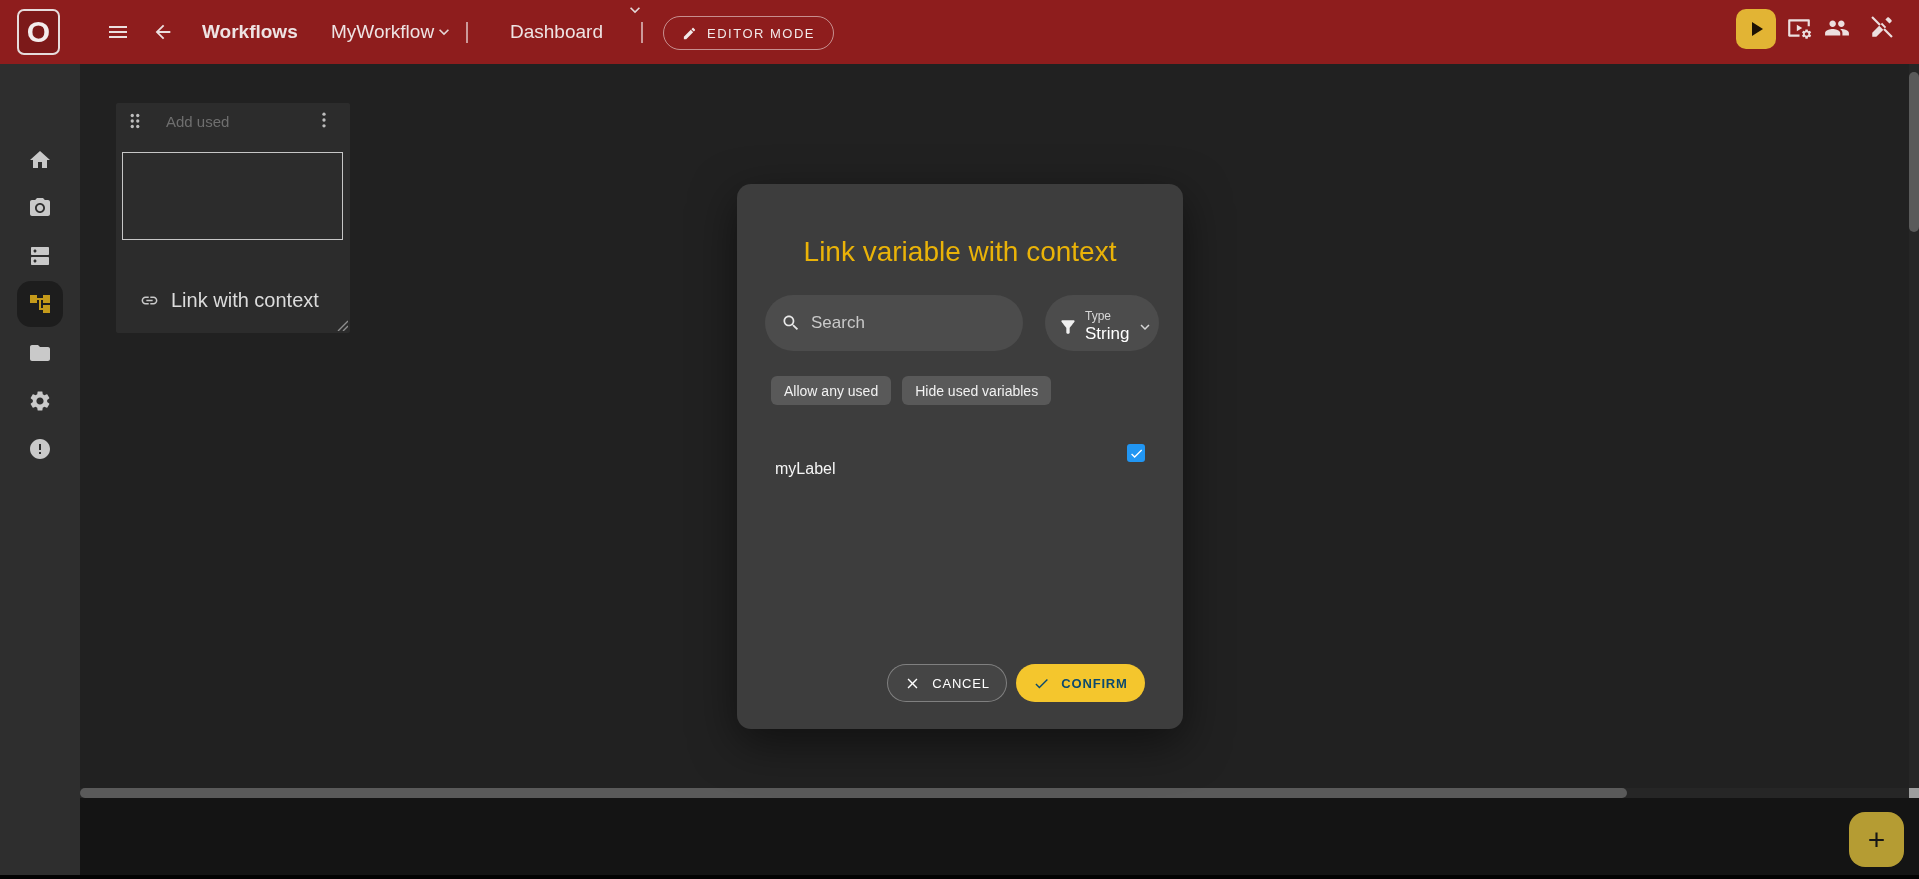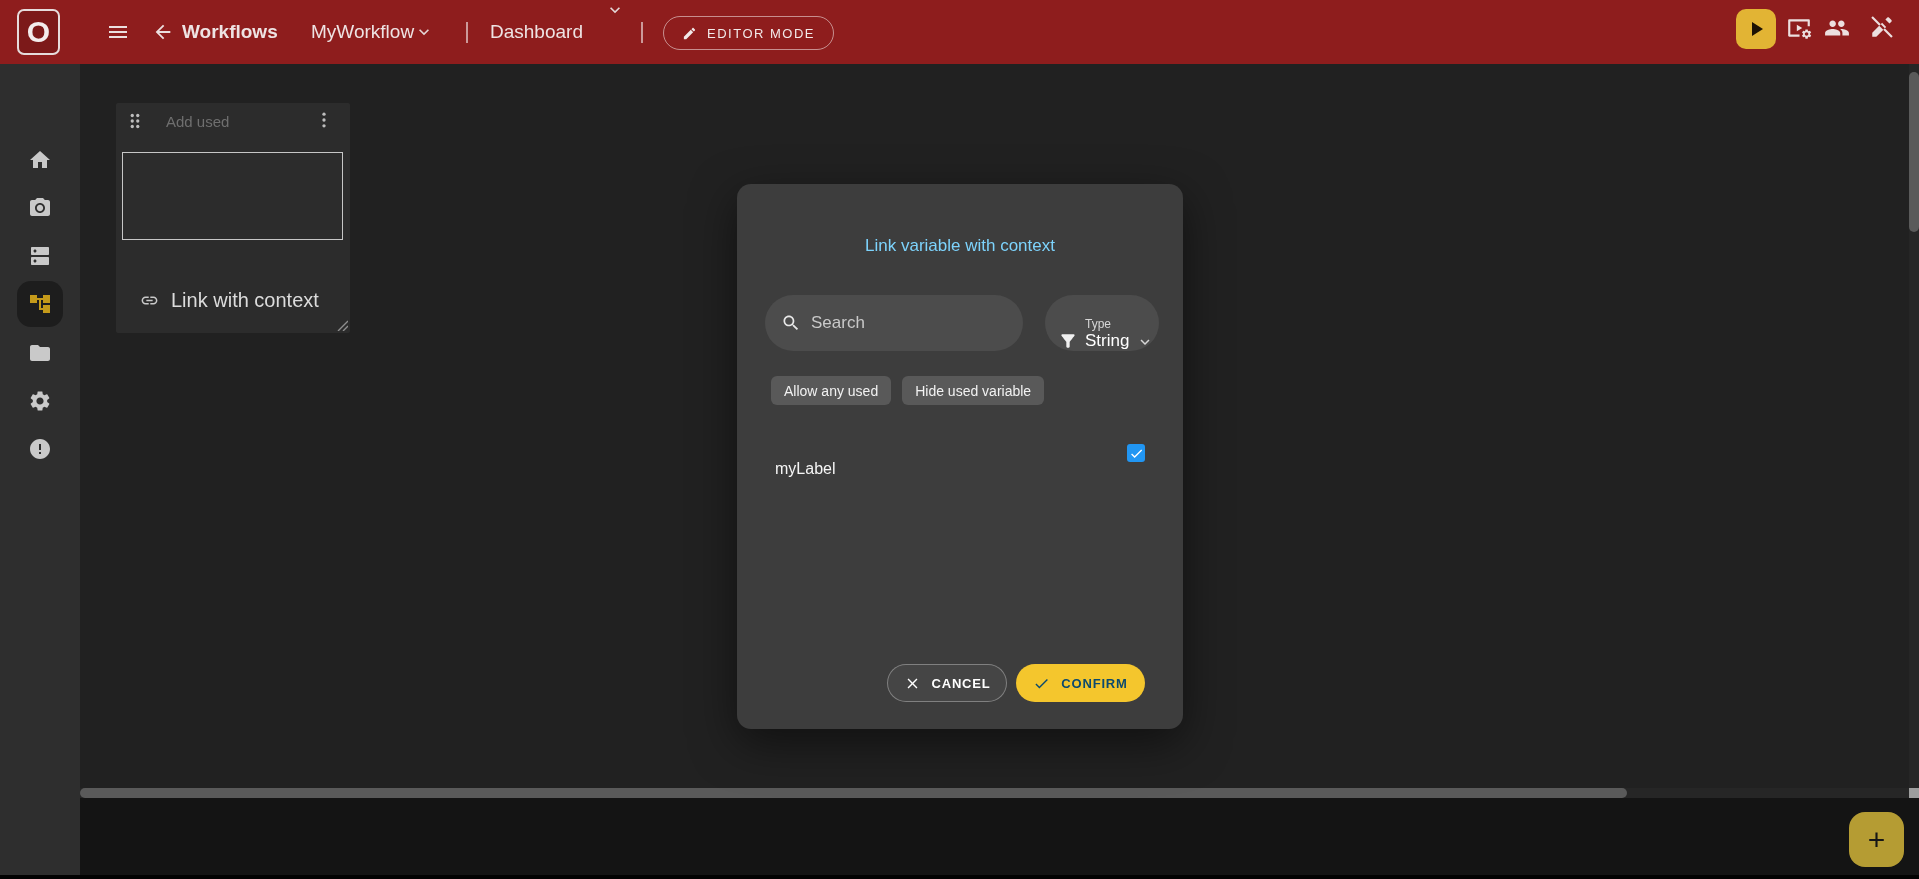--- a/index.html
+++ b/index.html
@@ -8,21 +8,21 @@
   .abs { position:absolute; }
   .stage { position:relative; width:1919px; height:879px; background:#050505; }
   svg.ic { display:block; }
 
   
   .topbar { left:0; top:0; width:1919px; height:64px; background:#8e1d1d; z-index:5; }
   .logo-box { left:17px; top:9px; width:43px; height:46px; border:2px solid #e6dcdc;
               border-radius:7px; background:rgba(0,0,0,0.12); display:flex; align-items:center;
               justify-content:center; color:#f3ecec; font-size:30px; font-weight:bold; }
   .tb-ic { color:#ecdfdf; }
-  .tb-text { color:#eee3e3; font-size:19px; font-weight:500; line-height:64px; white-space:nowrap; }
+  .tb-text { color:#eee3e3; font-size:19px; font-weight:500; line-height:64px; white-space:nowrap;margin-left:20px; }
   .tb-sep { top:22px; width:2px; height:21px; background:rgba(255,255,255,0.55);
             color:transparent; overflow:hidden; }
   .editor-pill { left:663px; top:16px; height:34px; padding:0 18px; border:1.5px solid rgba(255,255,255,0.5);
                  border-radius:17px; display:flex; align-items:center; gap:10px; color:#f2e9e9;
                  font-size:13px; letter-spacing:1.5px; font-weight:500; background:transparent; }
   .run-btn { left:1736px; top:9px; width:40px; height:40px; border-radius:10px; background:#e2b434;
              display:flex; align-items:center; justify-content:center; color:#1d1204; }
   .chev { color:#e3d6d6; }
 
   
@@ -54,46 +54,46 @@
   .sb-corner  { left:1909px; top:788px; width:10px; height:10px; background:#9e9e9e; }
   .bottom-panel { left:80px; top:798px; width:1839px; height:77px; background:#141414; }
   .bottom-edge  { left:0; top:875px; width:1919px; height:4px; background:#020202; }
   .fab { left:1849px; top:812px; width:55px; height:55px; border-radius:16px; background:#b59c33;
          color:#161616; font-size:30px; font-weight:400; display:flex; align-items:center;
          justify-content:center; line-height:1; }
 
   
   .dialog { left:737px; top:184px; width:446px; height:545px; background:#3d3d3d; border-radius:14px;
             box-shadow:0 14px 45px rgba(0,0,0,0.5); z-index:10; }
-  .dlg-title { position:absolute; left:0; top:52px; width:100%; text-align:center; color:#7dd3fc;
-               font-size:17px; font-weight:500; }
+  .dlg-title { position:absolute; left:0; top:52px; width:100%; text-align:center; color:#eab308;
+               font-size:28px; font-weight:500; }
   .search-pill { position:absolute; left:28px; top:111px; width:258px; height:56px; background:#4c4c4c;
                  border-radius:28px; display:flex; align-items:center; padding:0 16px; gap:10px; }
   .search-pill svg { color:#e8e8e8; flex:0 0 auto; }
   .search-pill input { flex:1; min-width:0; background:transparent; border:none; outline:none;
                        color:#eeeeee; font-size:17px; font-family:"Liberation Sans", sans-serif; }
   .search-pill input::placeholder { color:#c9c9c9; opacity:1; }
   .type-pill { position:absolute; left:308px; top:111px; width:114px; height:56px; background:#4c4c4c;
-               border-radius:28px; display:flex; align-items:flex-end; padding:8px 8px 0 13px; gap:7px; }
+               border-radius:28px; display:flex; align-items:center; padding:8px 8px 0 13px; gap:7px; }
   .type-pill .funnel { color:#f0f0f0; }
   .type-col { display:flex; flex-direction:column; line-height:1.15; }
   .type-cap { font-size:12px; color:#d6d6d6; }
   .type-val { font-size:17px; color:#ffffff; }
   .type-pill .chev { color:#d6d6d6; margin-left:auto; }
   .chips { position:absolute; left:34px; top:192px; display:flex; gap:11px; }
   .chip { height:29px; padding:0 13px; background:#595959; border-radius:6px; color:#f2f2f2;
           font-size:14px; display:flex; align-items:center; white-space:nowrap; }
   .var-row { position:absolute; left:38px; right:38px; top:251px; height:36px; display:flex;
              align-items:center; justify-content:space-between; }
   .var-name { color:#f5f5f5; font-size:16px; font-weight:500;margin-top:32px; }
   .checkbox { width:18px; height:18px; background:#2196f3; border-radius:3px; display:flex;
               align-items:center; justify-content:center; color:#ffffff; }
   .dlg-actions { position:absolute; left:0; top:480px; width:100%; height:38px; }
   .btn { position:absolute; height:38px; border-radius:19px; display:flex; align-items:center;
-         justify-content:center; gap:11px; font-size:13px; letter-spacing:0.8px; font-weight:700;
+         justify-content:center; gap:11px; font-size:13px; letter-spacing:0.8px; font-weight:400;
          cursor:default; }
   .btn-cancel { left:150px; width:120px; background:#454545; border:1px solid rgba(255,255,255,0.32);
                 color:#ffffff; }
   .btn-confirm { left:279px; width:129px; background:#f4c62d; color:#0c4a6e; font-weight:700; }
 </style>
 </head>
 <body>
 
 <div class="stage">
 
@@ -277,21 +277,21 @@
       </span>
       <span class="chev">
         <svg class="ic" viewBox="0 0 24 24" width="18" height="18" fill="currentColor">
             <path d="M7.41 8.59 12 13.17l4.59-4.58L18 10l-6 6-6-6 1.41-1.41z"></path>
           </svg>
       </span>
     </div>
 
     <div class="chips">
       <div class="chip">Allow any used</div>
-      <div class="chip">Hide used variable</div>
+      <div class="chip">Hide used variables</div>
     </div>
 
     <div class="var-row">
       <span class="var-name">myLabel</span>
       <span class="checkbox">
         <svg class="ic" viewBox="0 0 24 24" width="15" height="15" fill="currentColor">
             <path d="M9 16.17 4.83 12l-1.42 1.41L9 19 21 7l-1.41-1.41z"></path>
           </svg>
       </span>
     </div>

